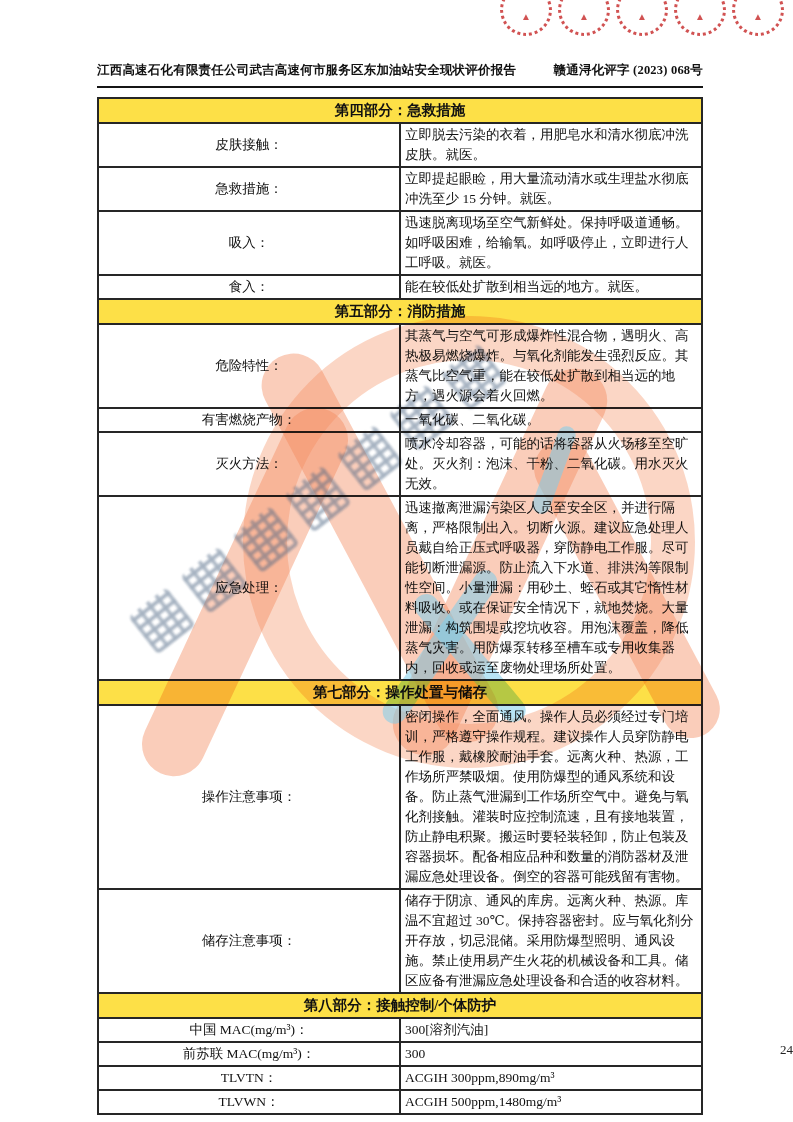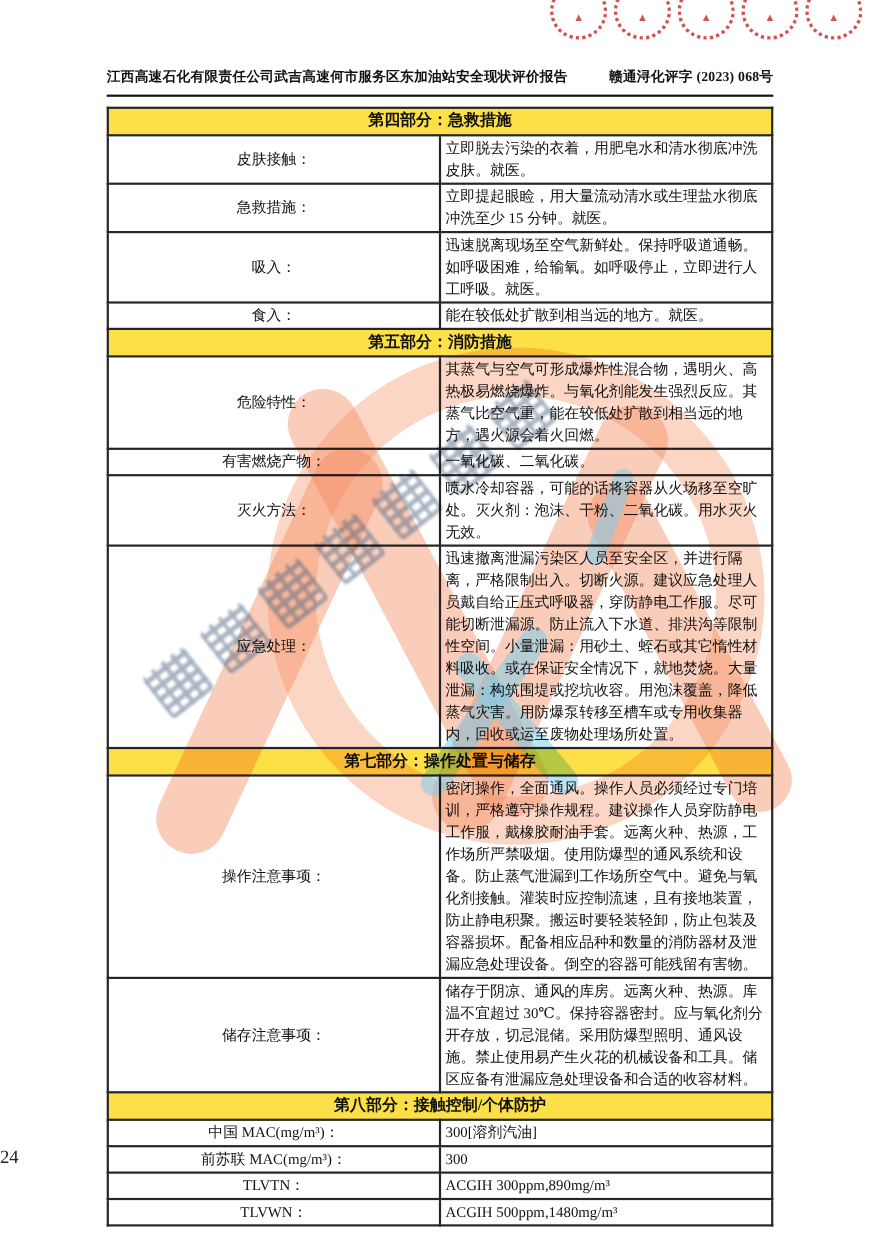--- a/index.html
+++ b/index.html
@@ -1,19 +1,19 @@
 <!DOCTYPE html>
 <html lang="zh"><head>
 <meta charset="utf-8">
 <style>
   html,body{margin:0;padding:0;background:#ffffff;}
   .page{
     position:relative;width:793px;height:1122px;margin:0 auto;
     background:#ffffff;overflow:hidden;
-    font-family:"Liberation Serif","DejaVu Serif",serif;color:#111;
+    font-family:"Liberation Serif","DejaVu Serif",serif;color:#111;text-decoration:underline;
   }
   
   .doc-header{
     position:absolute;top:62px;left:97px;width:606px;
     display:flex;justify-content:space-between;align-items:flex-end;
     font-size:12.5px;font-weight:bold;letter-spacing:.2px;white-space:nowrap;
   }
   .header-rule{
     position:absolute;top:86px;left:97px;width:606px;height:0;
     border-top:2.5px solid #151515;
@@ -33,21 +33,21 @@
     background:#fde047;padding:2px 4px;
   }
   td.lbl{
     width:151px;text-align:center;padding-right:2px;white-space:nowrap;
     overflow:hidden;
   }
   td.val{text-align:left;border-radius:13px;}
   
   .page-number{
     position:absolute;top:1042px;left:0;width:100%;
-    text-align:left;font-size:17px;color:#222;
+    text-align:right;font-size:13px;color:#222;
   }
   
   .wm{position:absolute;inset:0;pointer-events:none;z-index:5;mix-blend-mode:multiply;}
   .wm *{position:absolute;}
   .wm-ring{
     left:243px;top:316px;width:452px;height:452px;border-radius:50%;
     border:44px solid rgba(244,148,103,.38);box-sizing:border-box;
   }
   .wm-bar{border-radius:32px;background:rgba(242,135,90,.42);}
   .wm-bar.b1{left:213px;top:392px;width:64px;height:400px;transform:rotate(25deg);}

